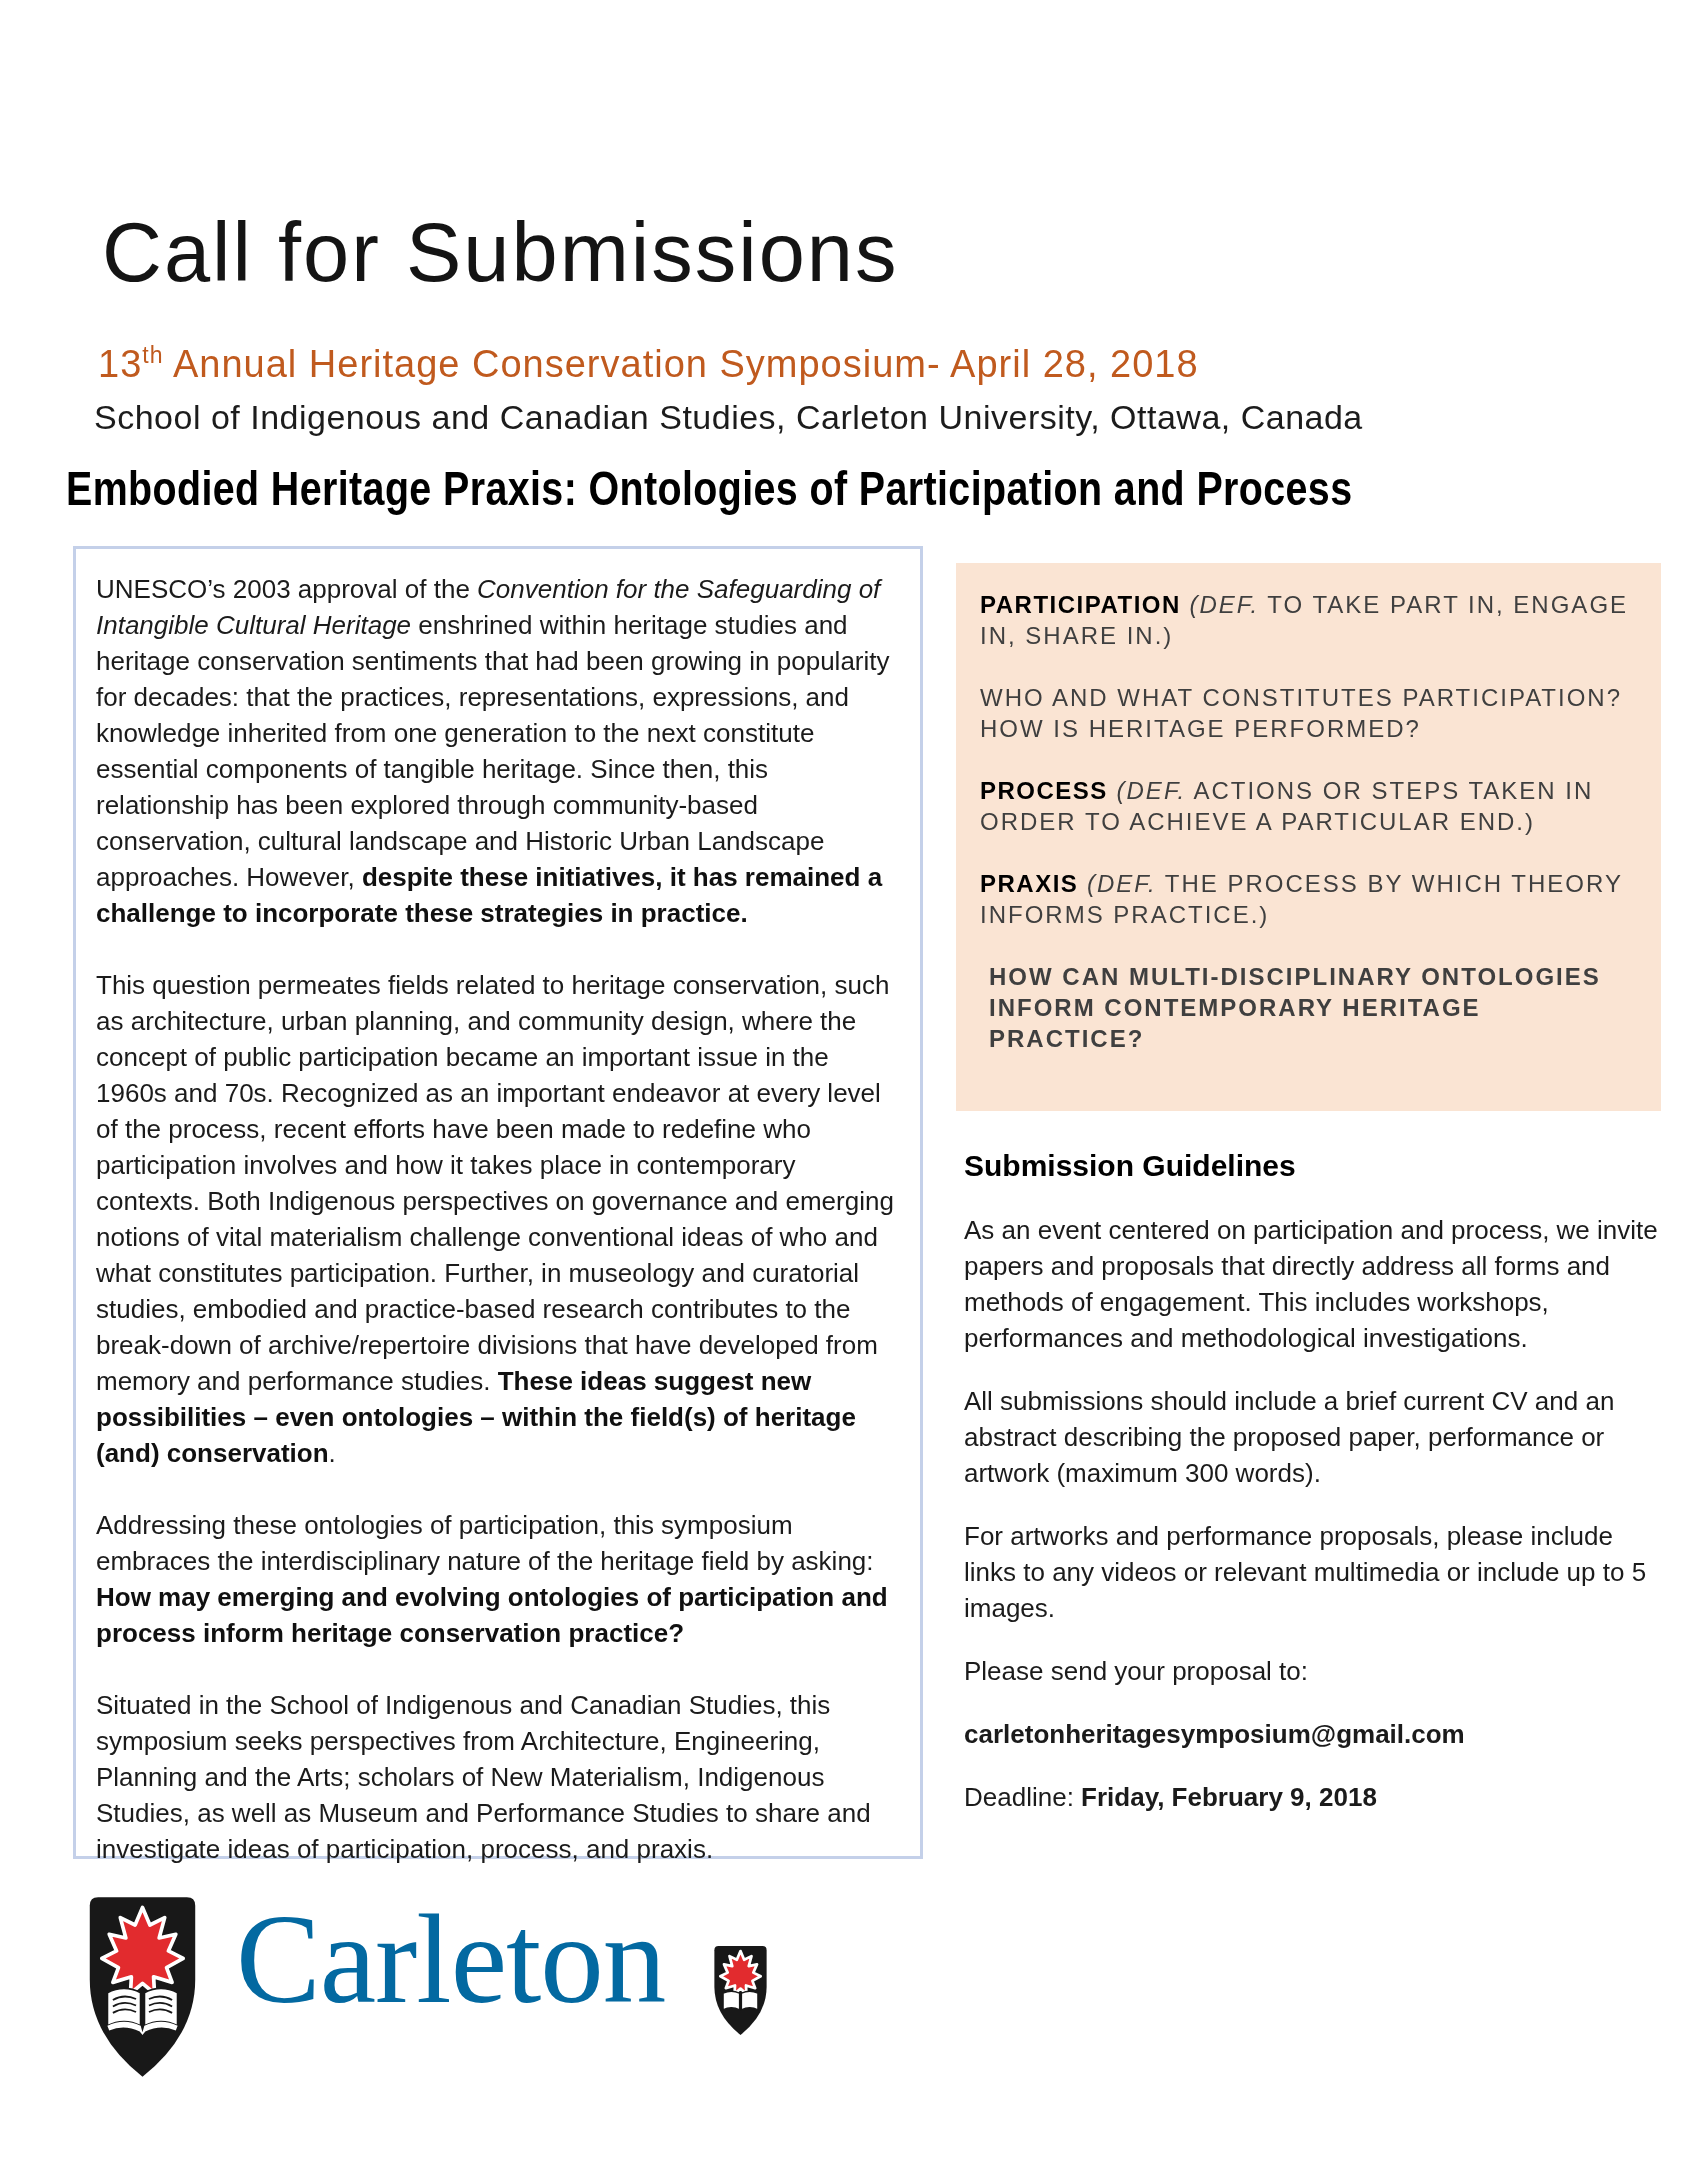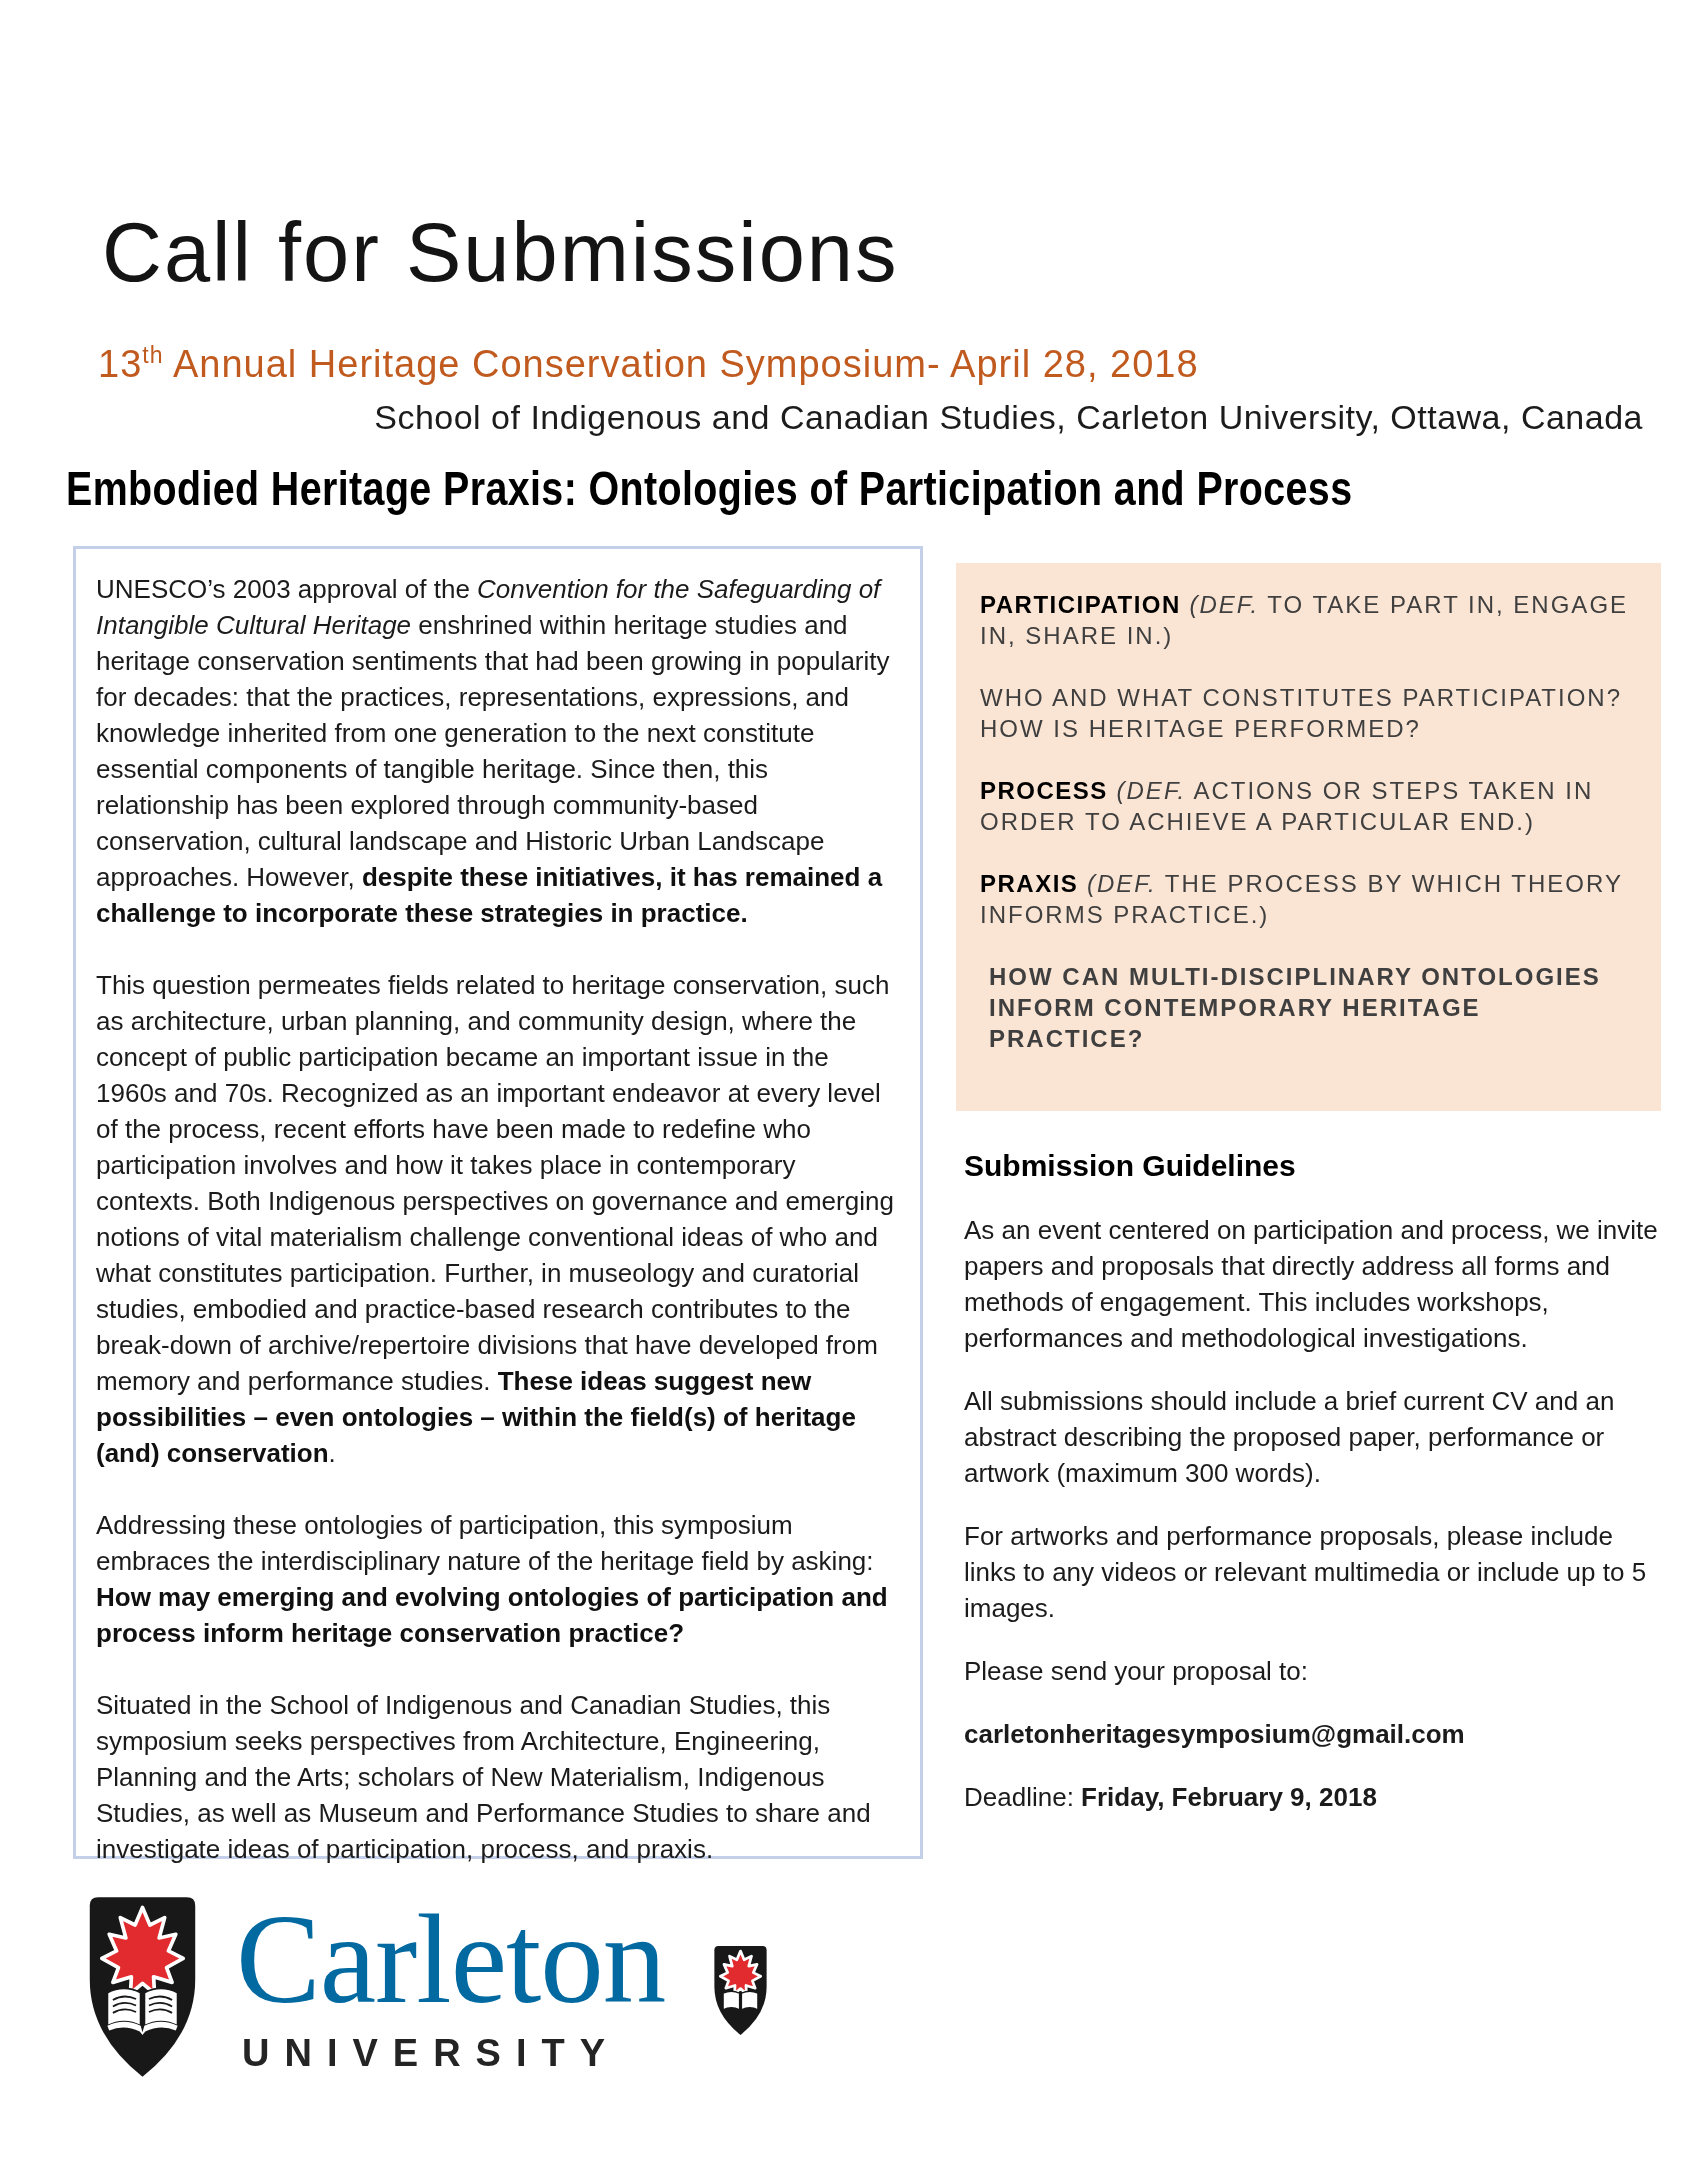--- a/index.html
+++ b/index.html
@@ -11,21 +11,21 @@
   .header { padding:211px 40px 0 76px; }
   .title {
     margin:0 0 0 26px; font-size:83px; line-height:83px; font-weight:400;
     letter-spacing:2px; color:#141414;
   }
   .subtitle {
     margin:40px 0 0 22px; font-size:38px; line-height:42px;
     color:#c05a1e; letter-spacing:1px;
   }
   .subtitle sup { font-size:23px; vertical-align:super; }
-  .affiliation { margin:10px 0 0 18px; font-size:34px; line-height:44px; color:#1c1c1c; letter-spacing:0.5px;text-align:right; }
+  .affiliation { margin:10px 0 0 18px; font-size:34px; line-height:44px; color:#1c1c1c; letter-spacing:0.5px; }
   .theme {
     margin:22px 0 0 -10px; font-size:48px; line-height:55px; font-weight:700; color:#000;
     white-space:nowrap; transform:scaleX(0.82); transform-origin:left center; letter-spacing:0.5px;
   }
   .columns { display:flex; gap:33px; margin:30px 0 0 73px; align-items:center; }
   .intro-panel {
     box-sizing:border-box; width:850px; height:1313px;
     border:3px solid #c4d0e9; padding:22px 20px 0 20px;
     font-size:26px; line-height:36px; color:#1b1b1b;
   }
@@ -110,21 +110,20 @@
             <path d="M22 106 Q40 97 58 106 L58 142 Q40 133 22 142 Z" fill="#ffffff" stroke="#181818" stroke-width="2"></path>
             <path d="M98 106 Q80 97 62 106 L62 142 Q80 133 98 142 Z" fill="#ffffff" stroke="#181818" stroke-width="2"></path>
             <path d="M28 114 Q40 107 53 113 M28 121 Q40 114 53 120 M28 128 Q40 121 53 127" stroke="#181818" stroke-width="2" fill="none"></path>
             <path d="M92 114 Q80 107 67 113 M92 121 Q80 114 67 120 M92 128 Q80 121 67 127" stroke="#181818" stroke-width="2" fill="none"></path>
             <path d="M22 142 Q40 133 58 142 L60 149 L62 142 Q80 133 98 142 L96 147 Q80 140 63 148 L60 152 L57 148 Q40 140 24 147 Z" fill="#ffffff"></path>
           </g>
         </svg>
       </span>
       <div class="cu-text">
         <div class="cu-wordmark">Carleton</div>
-        <div class="cu-university">UNIVERSITY</div>
       </div>
     </div>
 
     <div class="sics-logo">
       <span>
         <svg width="55" height="93" viewBox="0 0 120 200" aria-hidden="true">
           <path d="M12 3 H108 Q117 3 117 12 V92 Q117 152 60 197 Q3 152 3 92 V12 Q3 3 12 3 Z" fill="#181818"></path>
           <path d="M60 14 L68 33 L84 25 L78 47 L96 43 L88 61 L104 69 L86 79 L92 95 L72 89 L73 107 L60 96 L47 107 L48 89 L28 95 L34 79 L16 69 L32 61 L24 43 L42 47 L36 25 L52 33 Z" fill="#e22b2e" stroke="#ffffff" stroke-width="6" stroke-linejoin="round"></path>
           <g>
             <path d="M22 106 Q40 97 58 106 L58 142 Q40 133 22 142 Z" fill="#ffffff" stroke="#181818" stroke-width="3"></path>

